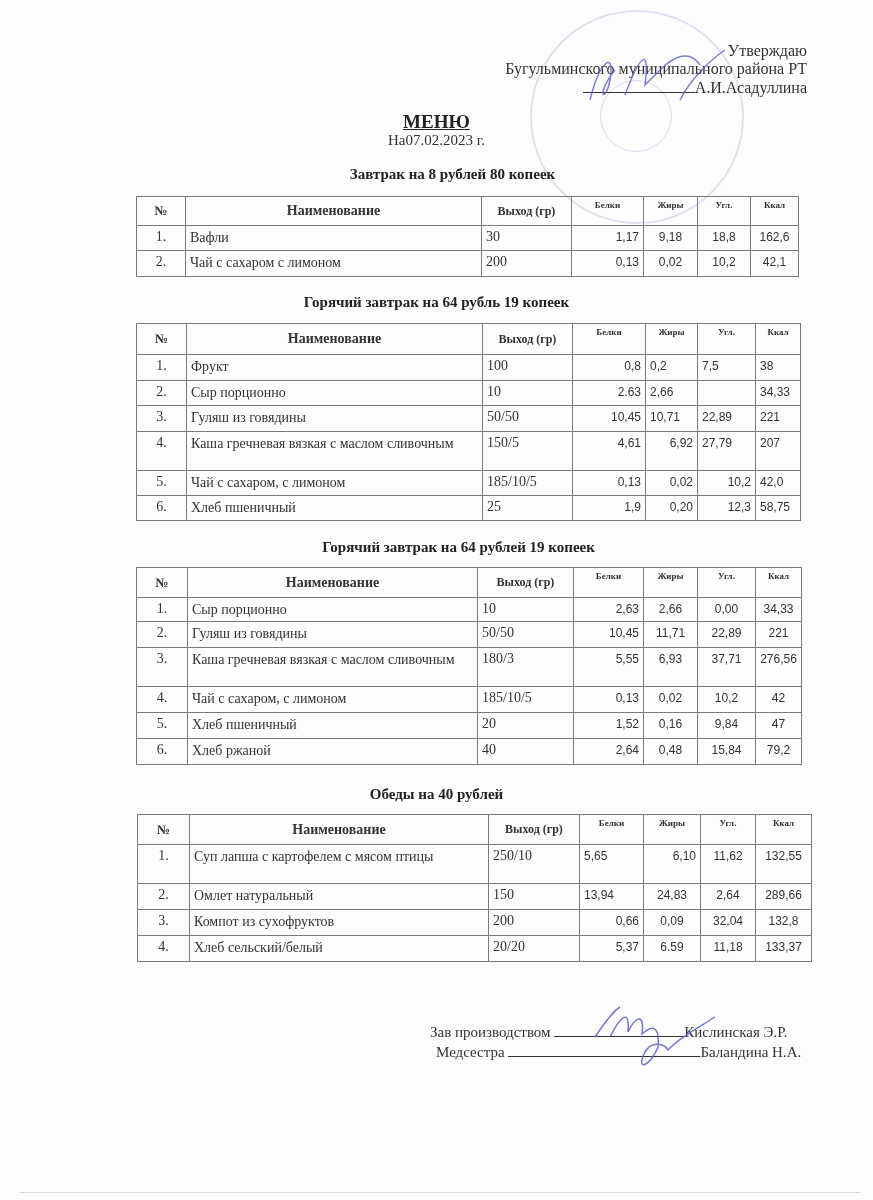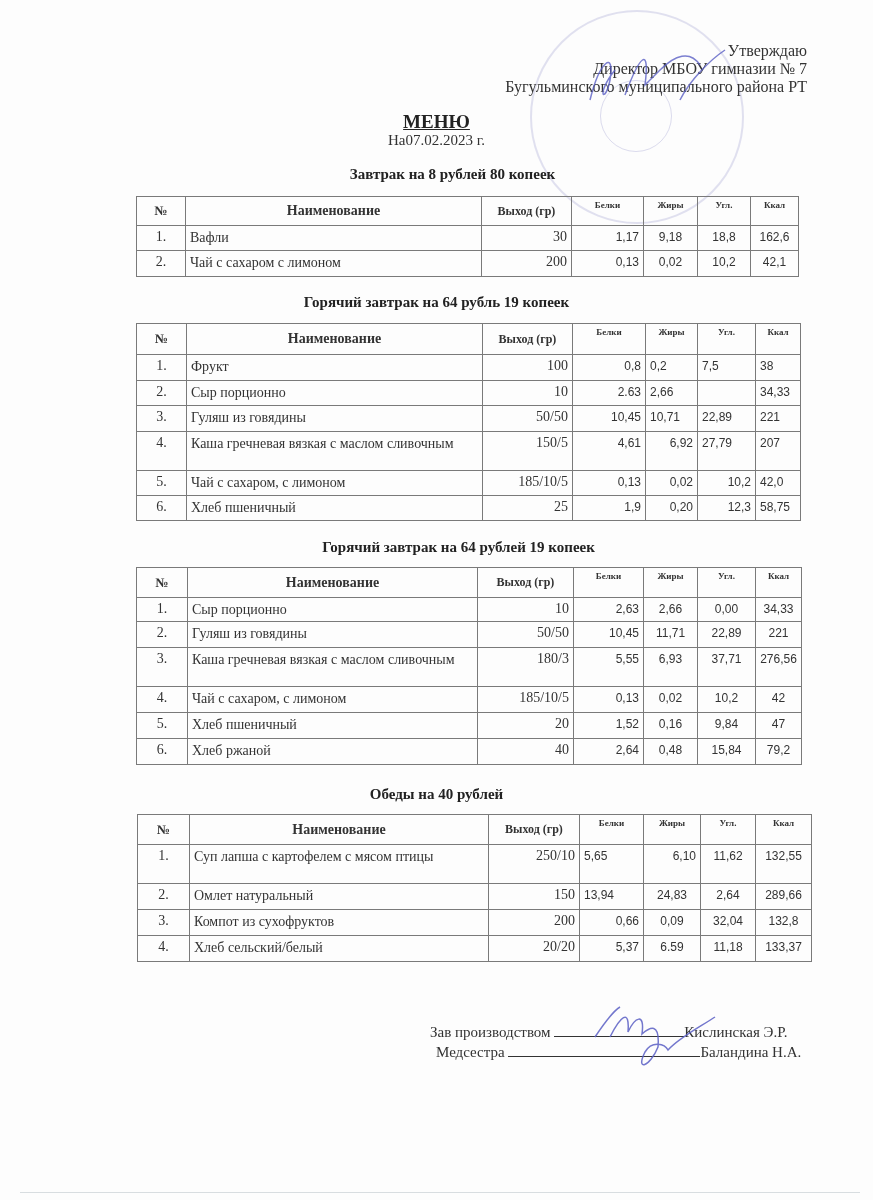--- a/index.html
+++ b/index.html
@@ -33,21 +33,21 @@
   }
   table.menu th {
     font-family: "Liberation Serif", serif; font-weight: bold; font-size: 13px; vertical-align: middle;
     color: #333;
   }
   table.menu th.sm { font-size: 9px; vertical-align: top; padding-top: 3px; font-weight: bold; }
   table.menu th.name { font-size: 14px; }
   table.menu th.yield { font-size: 12px; }
   table.menu td.num { text-align: center; font-family: "Liberation Serif", serif; font-size: 14px; padding-top: 3px; }
   table.menu td.name { font-family: "Liberation Serif", serif; font-size: 14px; padding-top: 3px; line-height: 17px; }
-  table.menu td.yield { text-align: right; font-family: "Liberation Serif", serif; font-size: 14px; padding-top: 3px; }
+  table.menu td.yield { text-align: left; font-family: "Liberation Serif", serif; font-size: 14px; padding-top: 3px; }
   table.menu td.val { text-align: center; font-size: 12px; padding-top: 4px; }
   table.menu td.val.left { text-align: left; }
   table.menu td.val.right { text-align: right; }
   .sign-block {
     left: 430px; top: 1022px; font-size: 15px; line-height: 19px; color: #333;
   }
   .sign-block .line { display: inline-block; border-bottom: 1px solid #333; height: 14px; }
   .stamp {
     left: 530px; top: 10px; width: 210px; height: 210px; border-radius: 50%;
     border: 2px solid rgba(140,140,200,0.25);
@@ -59,22 +59,24 @@
   .scan-line { left: 20px; top: 1192px; width: 840px; height: 1px; background: #d8dde0; }
 </style>
 </head>
 <body>
 
 <div class="abs stamp"></div>
 <div class="abs stamp-inner"></div>
 
 <div class="abs approve">
   <div>Утверждаю</div>
-  <div>Директор МБОУ гимназии № 7</div>
   <div>Бугульминского муниципального района РТ</div>
+  <div>
+    <span class="sigline"></span><span>А.И.Асадуллина</span>
+  </div>
 </div>
 
 <svg class="abs" style="left:580px;top:40px;" width="150" height="70">
   <path d="M10 60 C 20 20, 35 10, 30 40 C 25 65, 15 55, 35 30 M45 55 C 60 15, 70 5, 65 45 L 80 30 C 95 15, 110 10, 120 25 M 100 60 C 110 40, 130 20, 145 10" stroke="#5a5fc4" stroke-width="1.5" fill="none" opacity="0.8"></path>
 </svg>
 
 <div class="abs title-block">
   <div class="menu-title">МЕНЮ</div>
   <div class="menu-date"><span class="u"><span>На</span><span>07.02.2023 г</span></span><span>.</span></div>
 </div>

